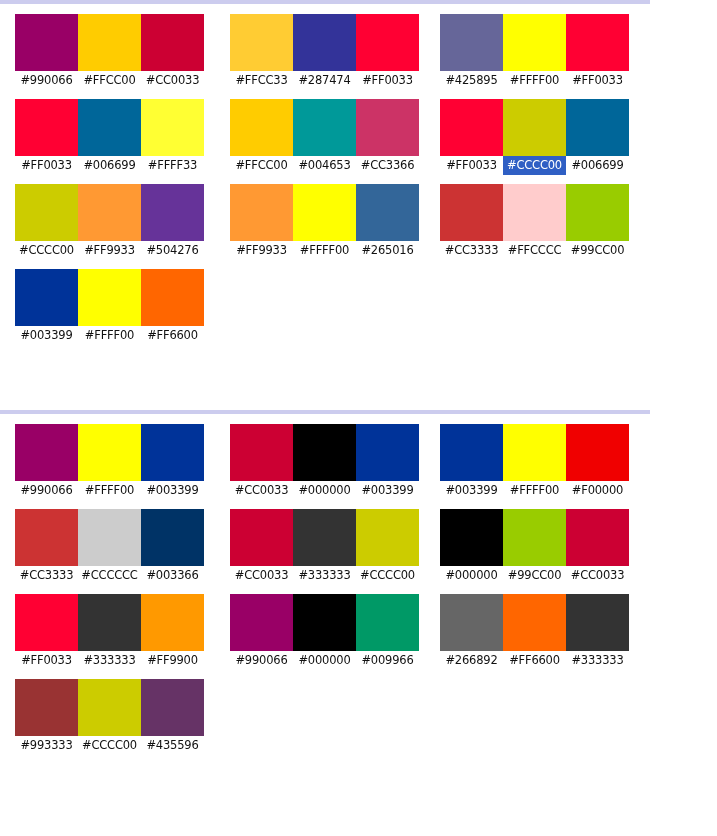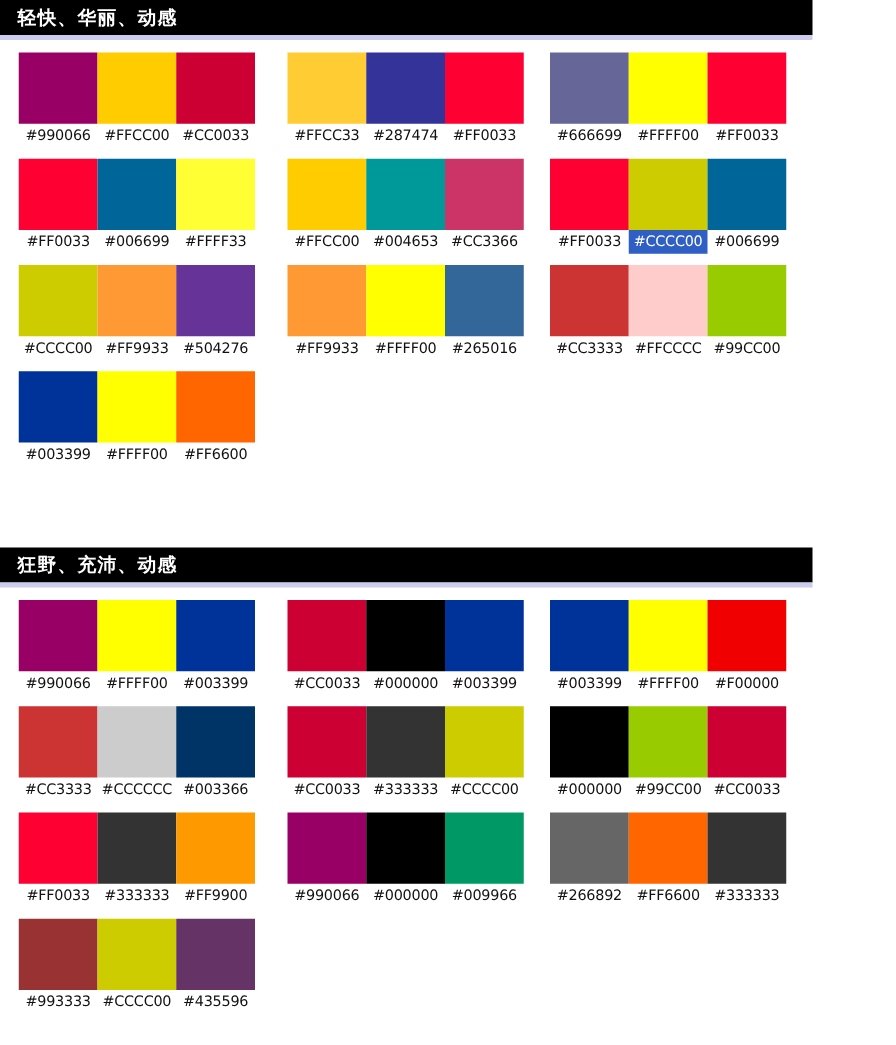--- a/index.html
+++ b/index.html
@@ -94,21 +94,20 @@
 
   .spacer-between-sections {
     height: 56px;
   }
 </style>
 </head>
 <body>
 
 <div id="root">
     <div class="section">
-      <div class="section-header">轻快、华丽、动感</div>
       <div class="header-underline"></div>
       <div class="palette-area">
         <div class="col-gap-1"></div>
         <div class="palette-column">
           <div class="palette-group">
             <div class="swatch-row">
               <div class="swatch" style="background: rgb(153, 0, 102);"></div>
               <div class="swatch" style="background: rgb(255, 204, 0);"></div>
               <div class="swatch" style="background: rgb(204, 0, 51);"></div>
             </div>
@@ -196,21 +195,21 @@
         </div>
         <div class="col-gap-3"></div>
         <div class="palette-column">
           <div class="palette-group">
             <div class="swatch-row">
               <div class="swatch" style="background: rgb(102, 102, 153);"></div>
               <div class="swatch" style="background: rgb(255, 255, 0);"></div>
               <div class="swatch" style="background: rgb(255, 0, 51);"></div>
             </div>
             <div class="label-row">
-              <div class="swatch-label">#666699</div>
+              <div class="swatch-label">#425895</div>
               <div class="swatch-label">#FFFF00</div>
               <div class="swatch-label">#FF0033</div>
             </div>
           </div>
           <div class="palette-group">
             <div class="swatch-row">
               <div class="swatch" style="background: rgb(255, 0, 51);"></div>
               <div class="swatch" style="background: rgb(204, 204, 0);"></div>
               <div class="swatch" style="background: rgb(0, 102, 153);"></div>
             </div>
@@ -230,21 +229,20 @@
               <div class="swatch-label">#CC3333</div>
               <div class="swatch-label">#FFCCCC</div>
               <div class="swatch-label">#99CC00</div>
             </div>
           </div>
         </div>
       </div>
     </div>
     <div class="spacer-between-sections"></div>
     <div class="section">
-      <div class="section-header">狂野、充沛、动感</div>
       <div class="header-underline"></div>
       <div class="palette-area">
         <div class="col-gap-1"></div>
         <div class="palette-column">
           <div class="palette-group">
             <div class="swatch-row">
               <div class="swatch" style="background: rgb(153, 0, 102);"></div>
               <div class="swatch" style="background: rgb(255, 255, 0);"></div>
               <div class="swatch" style="background: rgb(0, 51, 153);"></div>
             </div>

